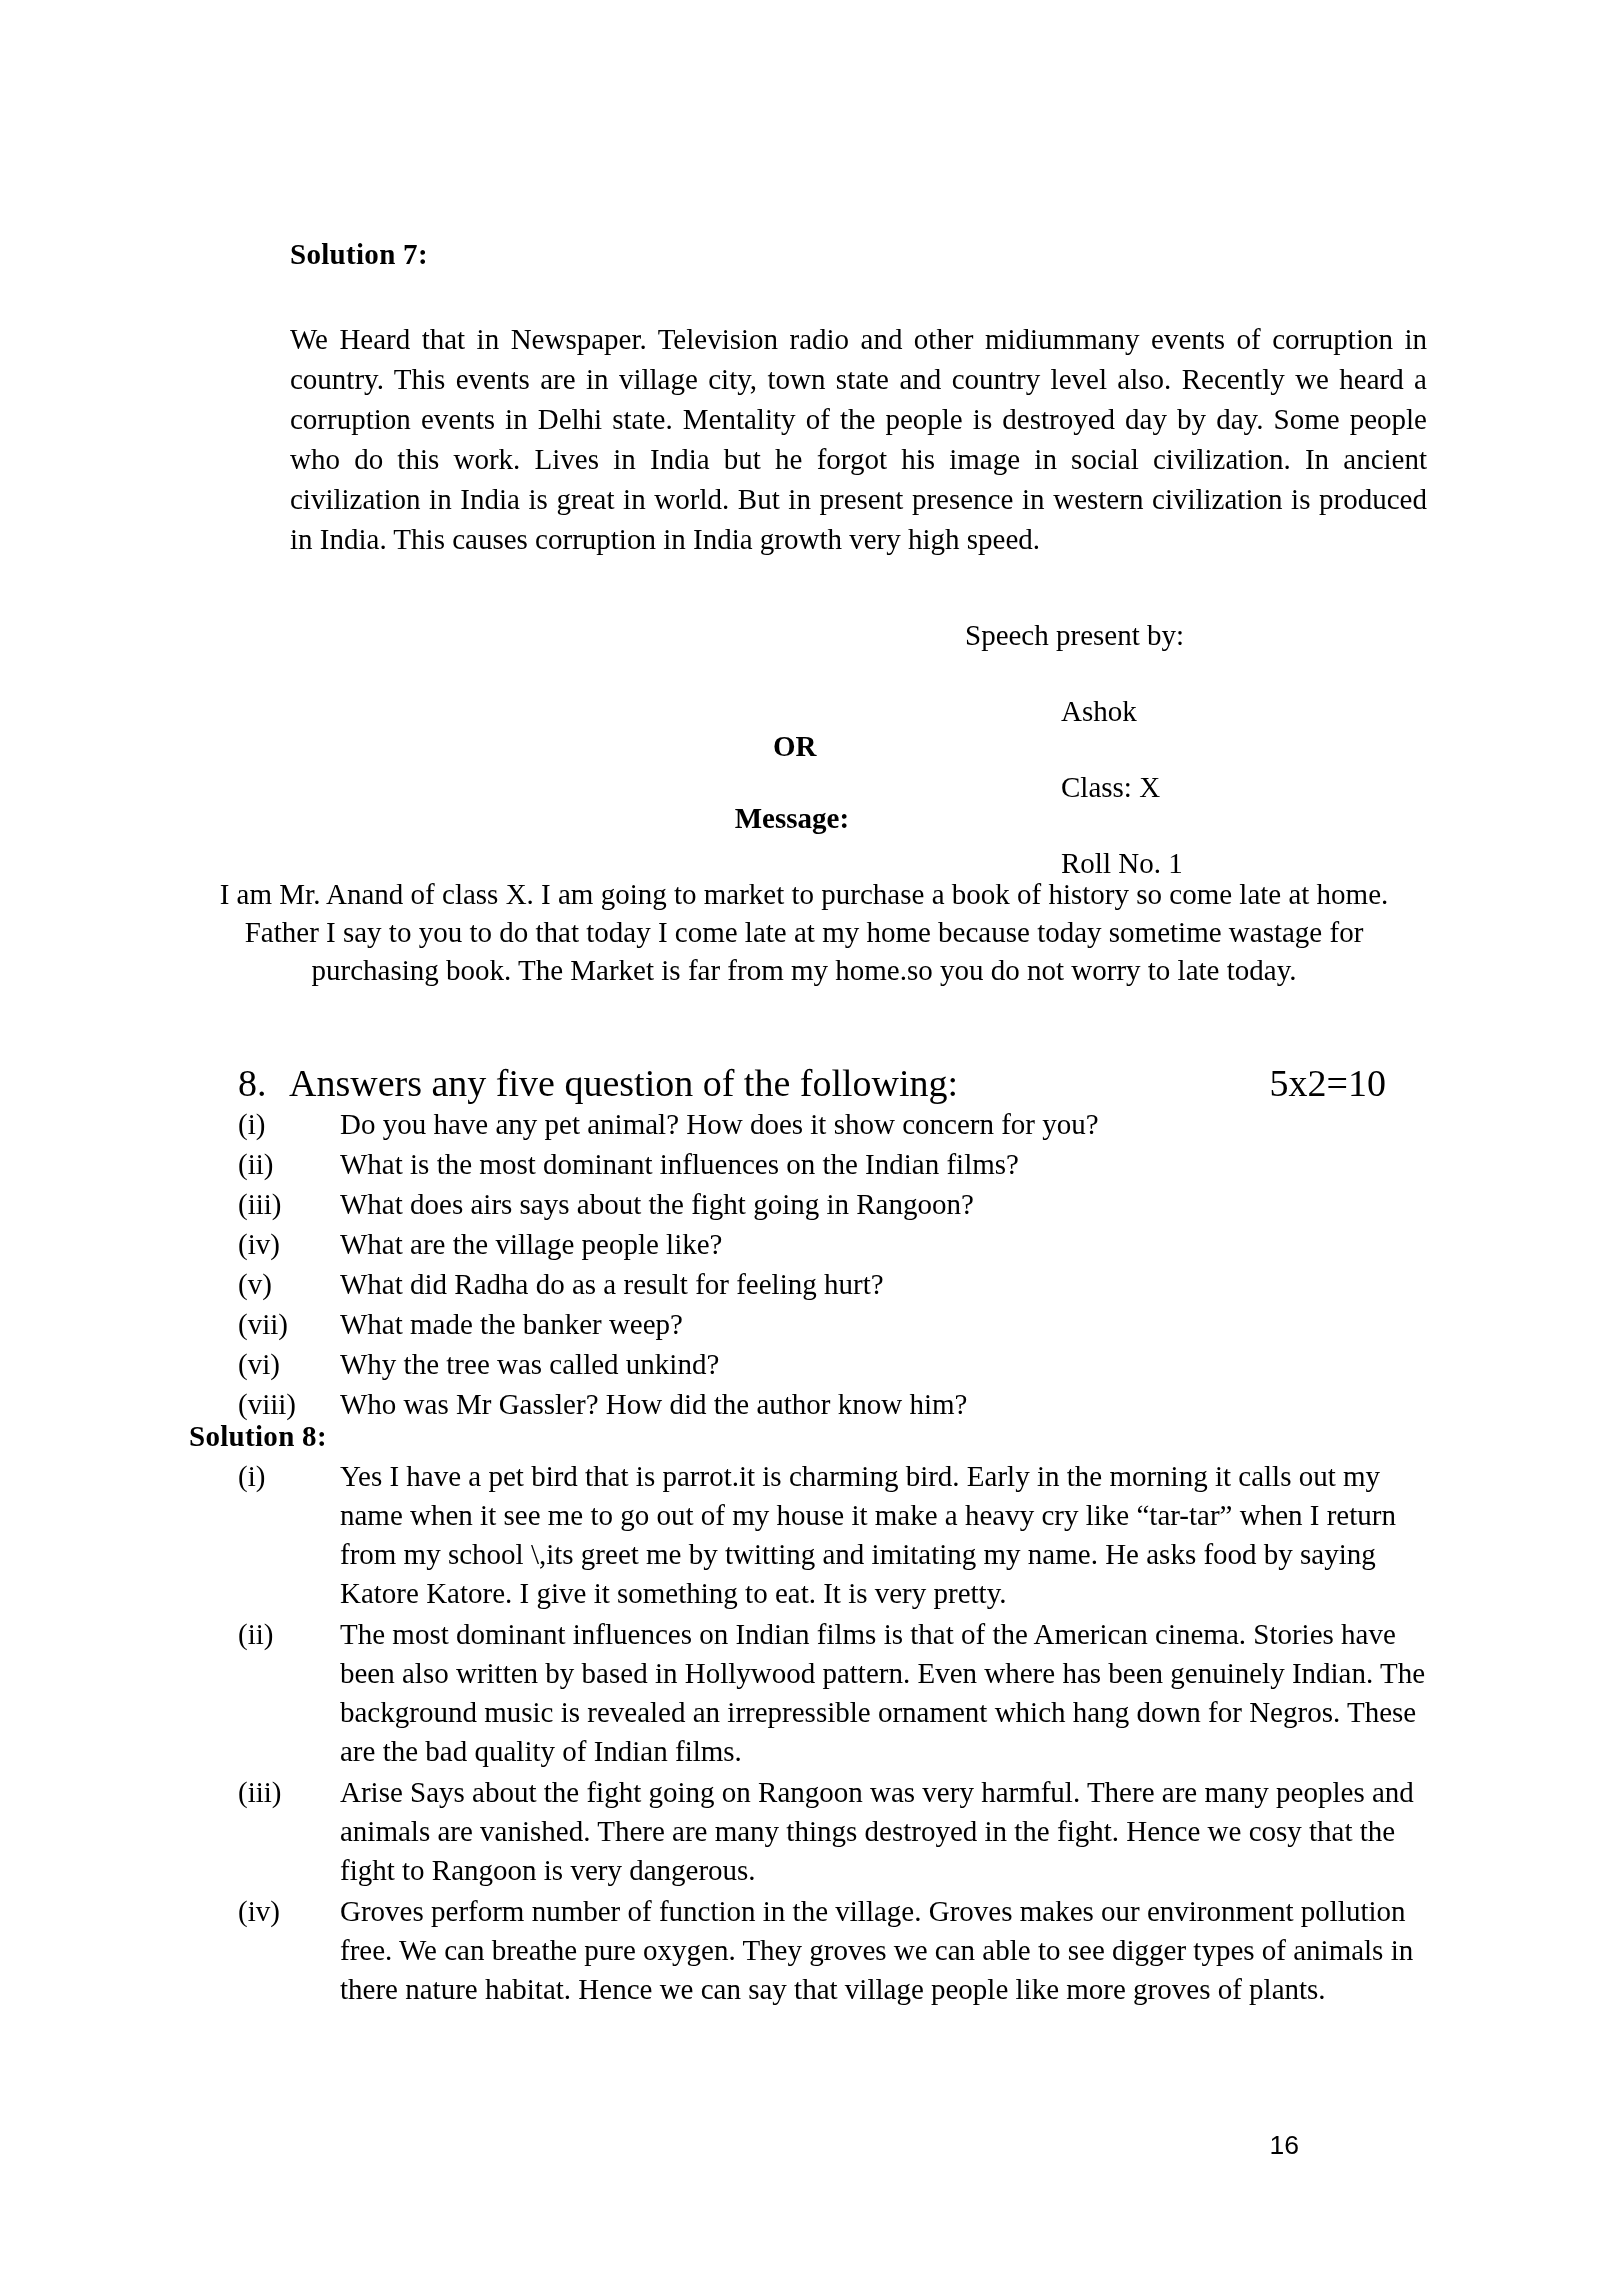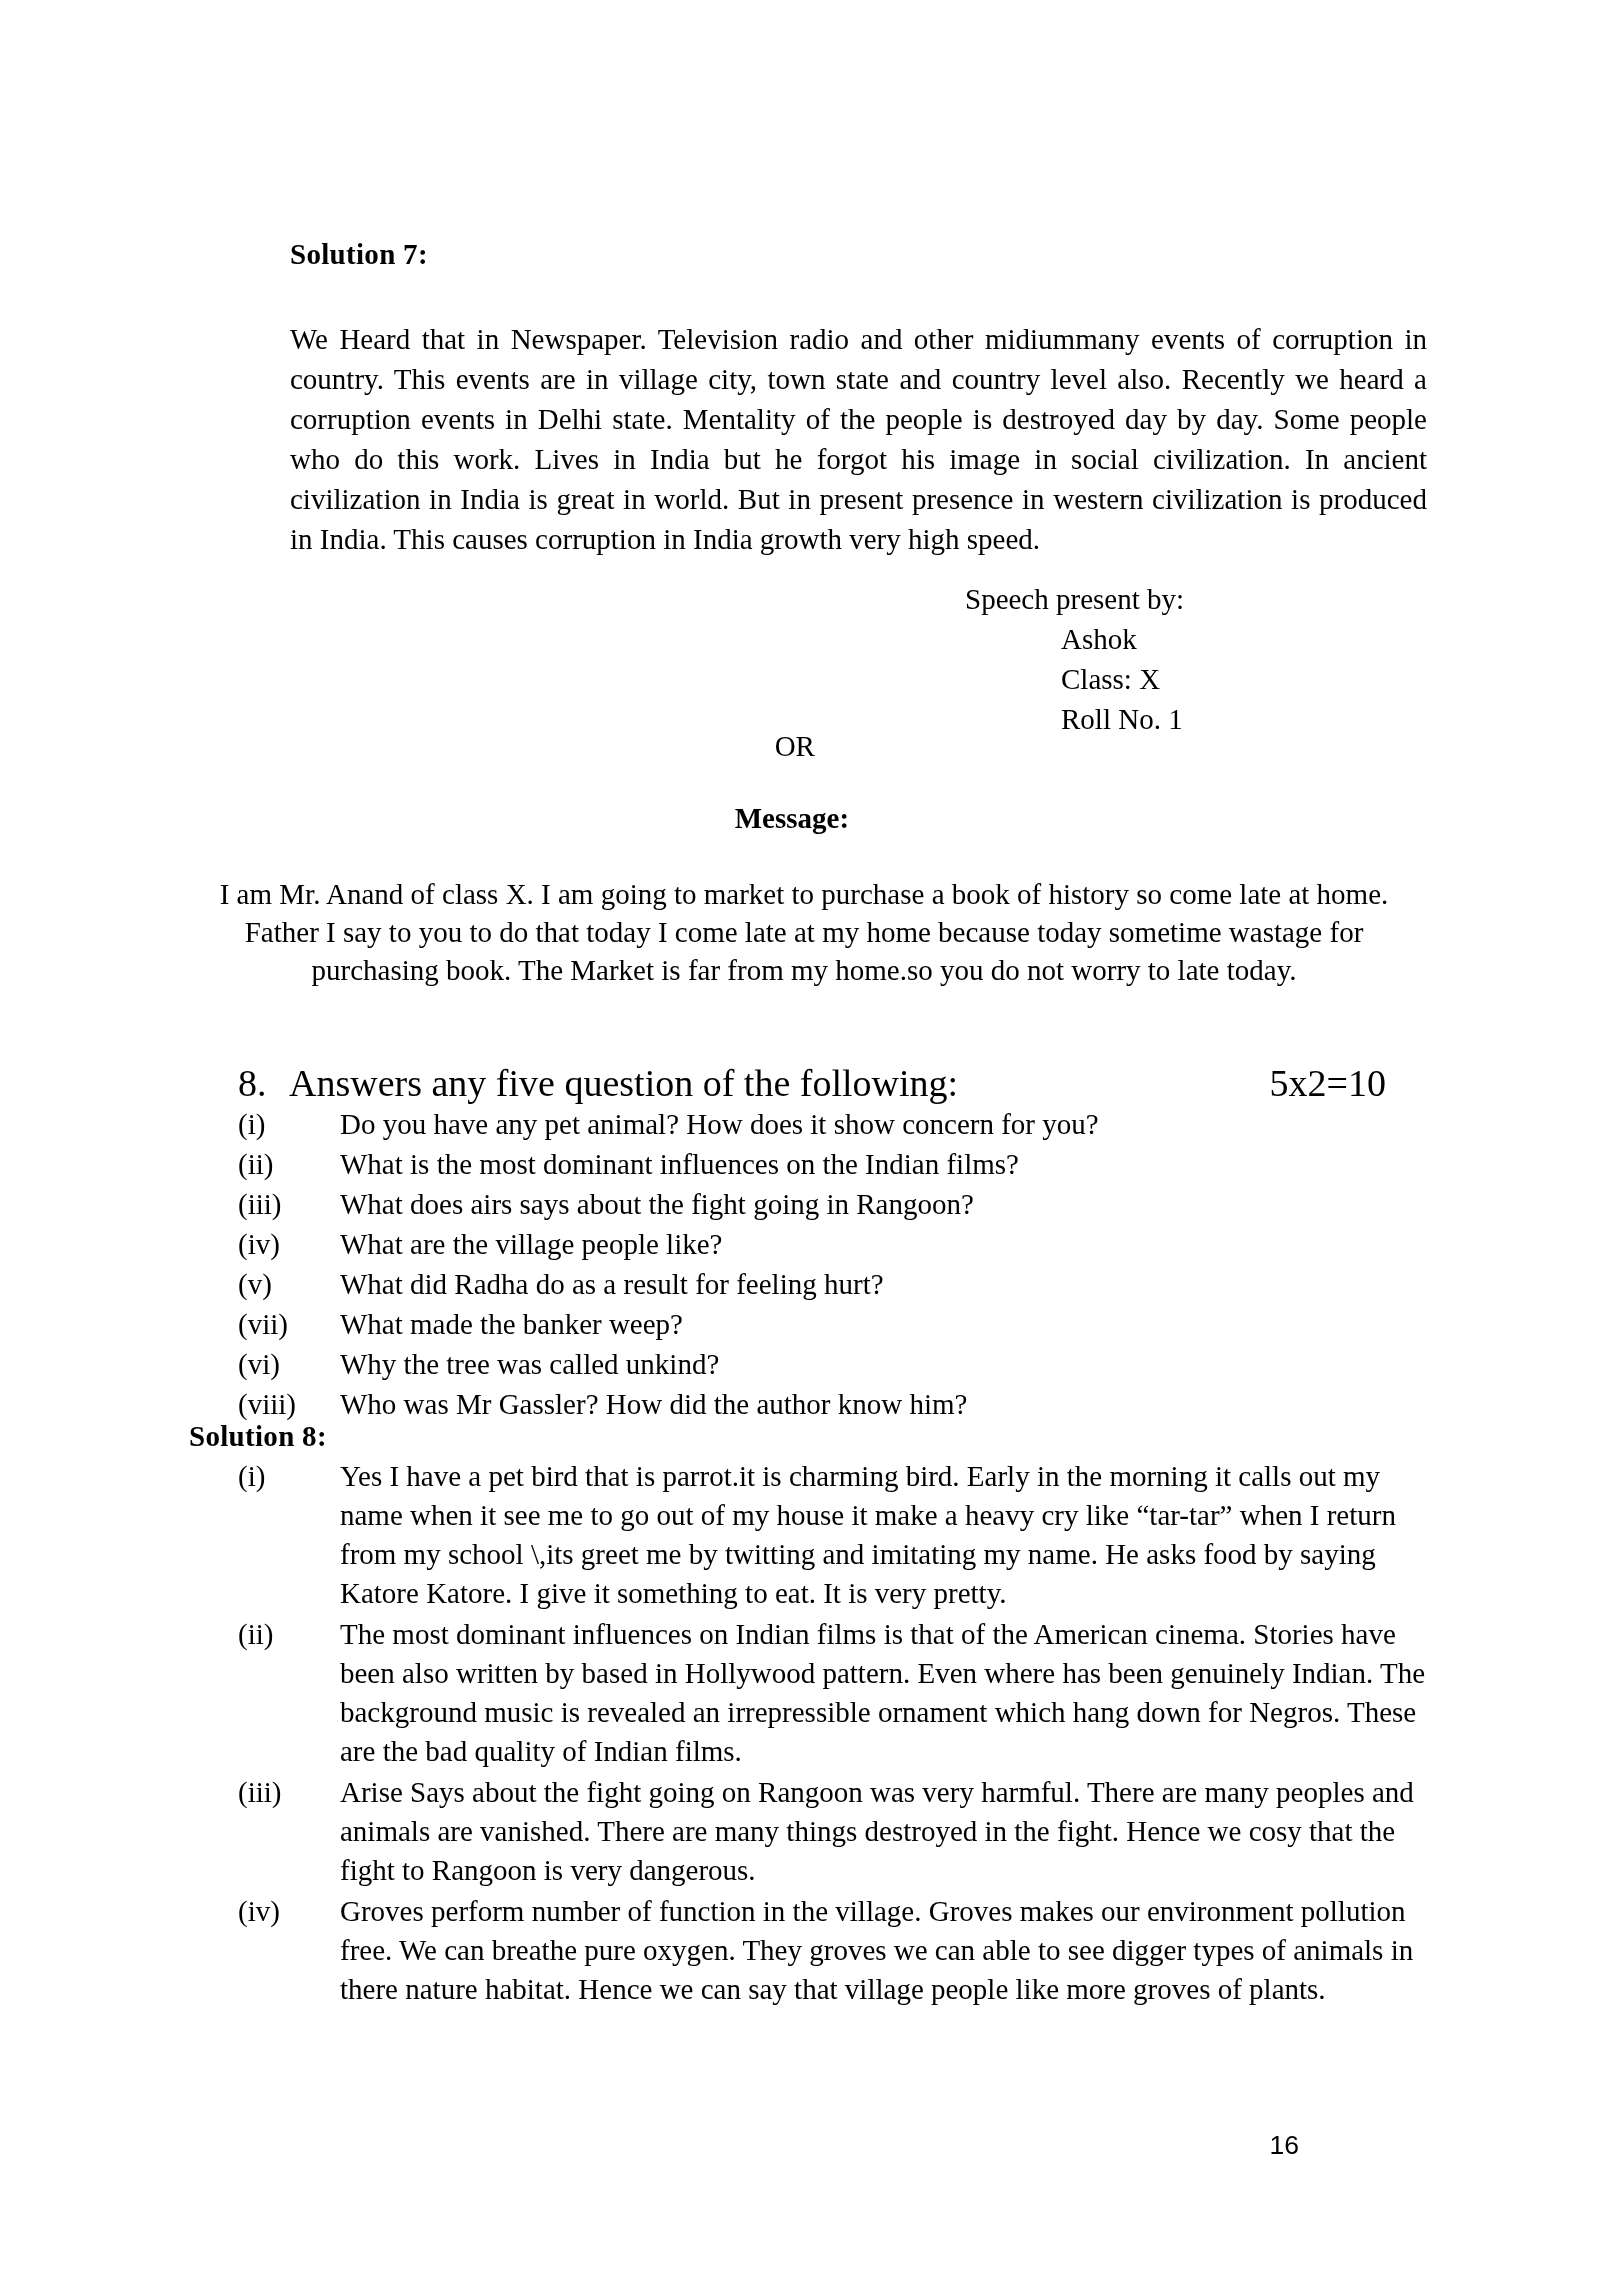--- a/index.html
+++ b/index.html
@@ -47,32 +47,32 @@
   }
 
   
   .signature {
     position: absolute;
     left: 965px;
     top: 579px;
     font-size: 29px;
     line-height: 40px;
   }
-  .signature div { white-space: nowrap; }
+  .signature div { white-space: nowrap; margin-top: 36px; }
   .sig-indent { padding-left: 96px; }
 
   
   .or-line {
     position: absolute;
     left: 0;
     top: 730px;
     width: 1621px;
     text-align: center;
     font-size: 29px;
-    font-weight: normal;
+    font-weight: bold;
   }
   .or-line span { position: relative; left: -15.7px; }
 
   
   .message-heading {
     position: absolute;
     left: 0;
     top: 802px;
     width: 1621px;
     text-align: center;

